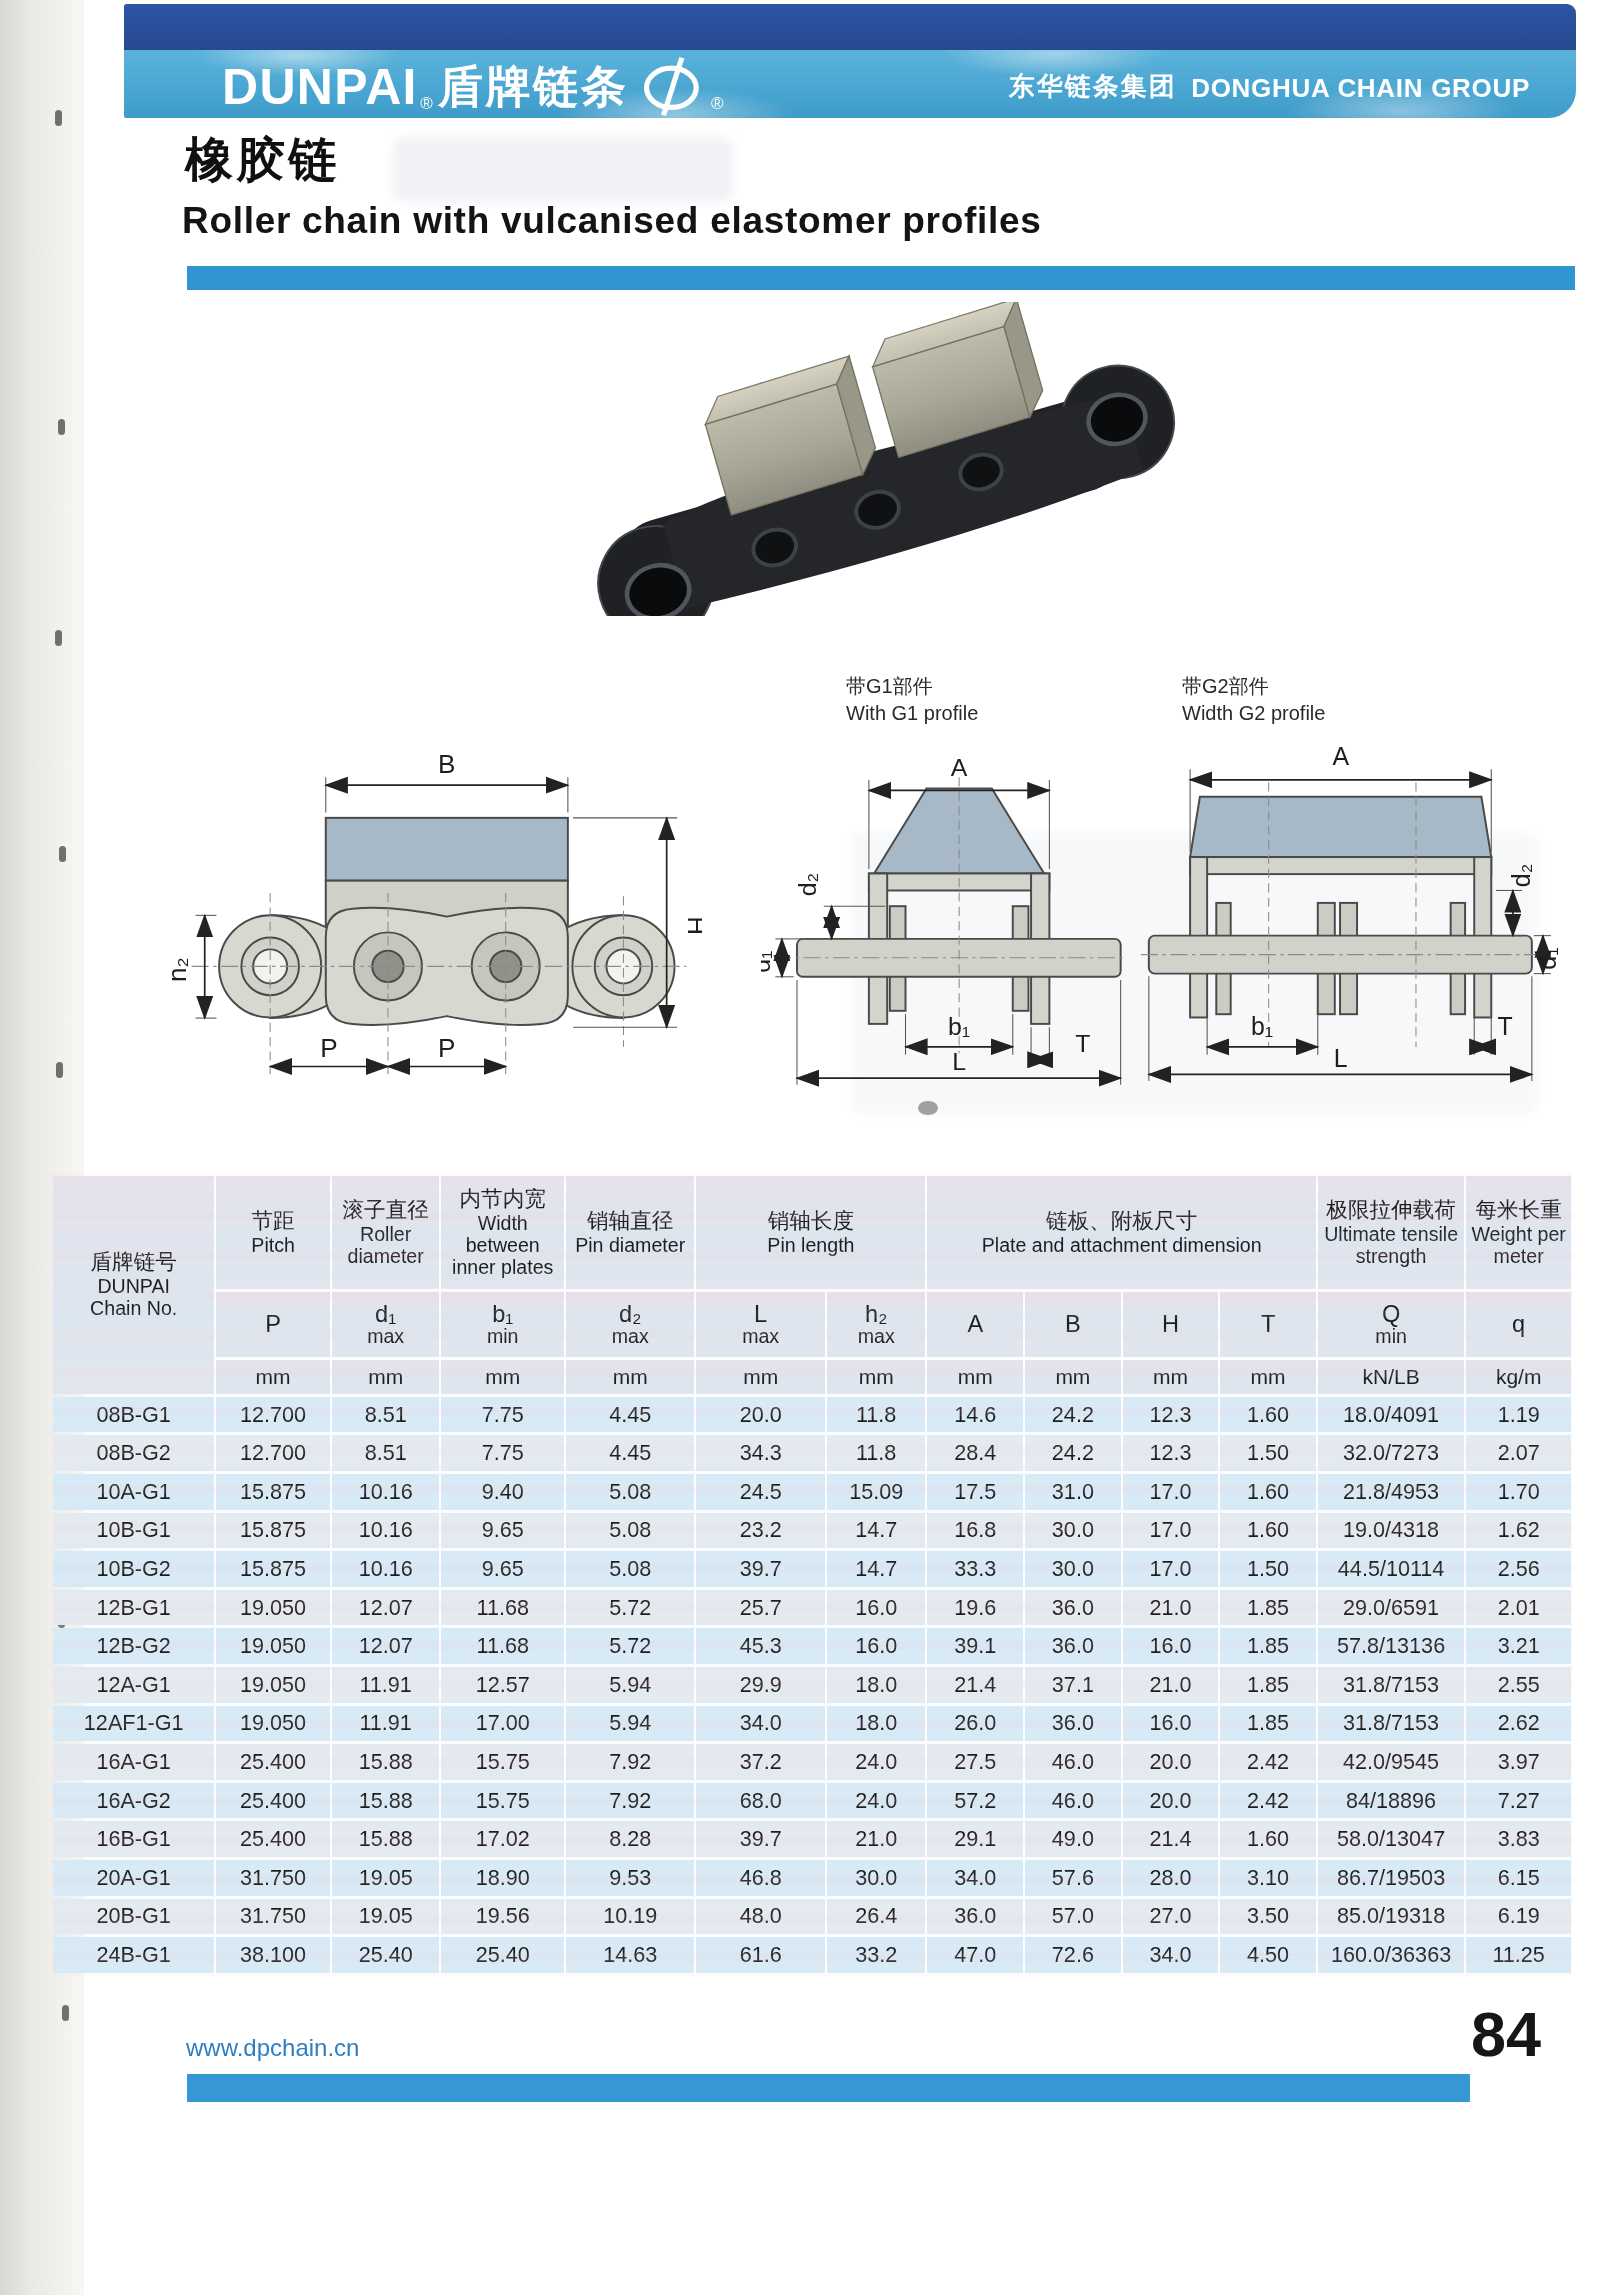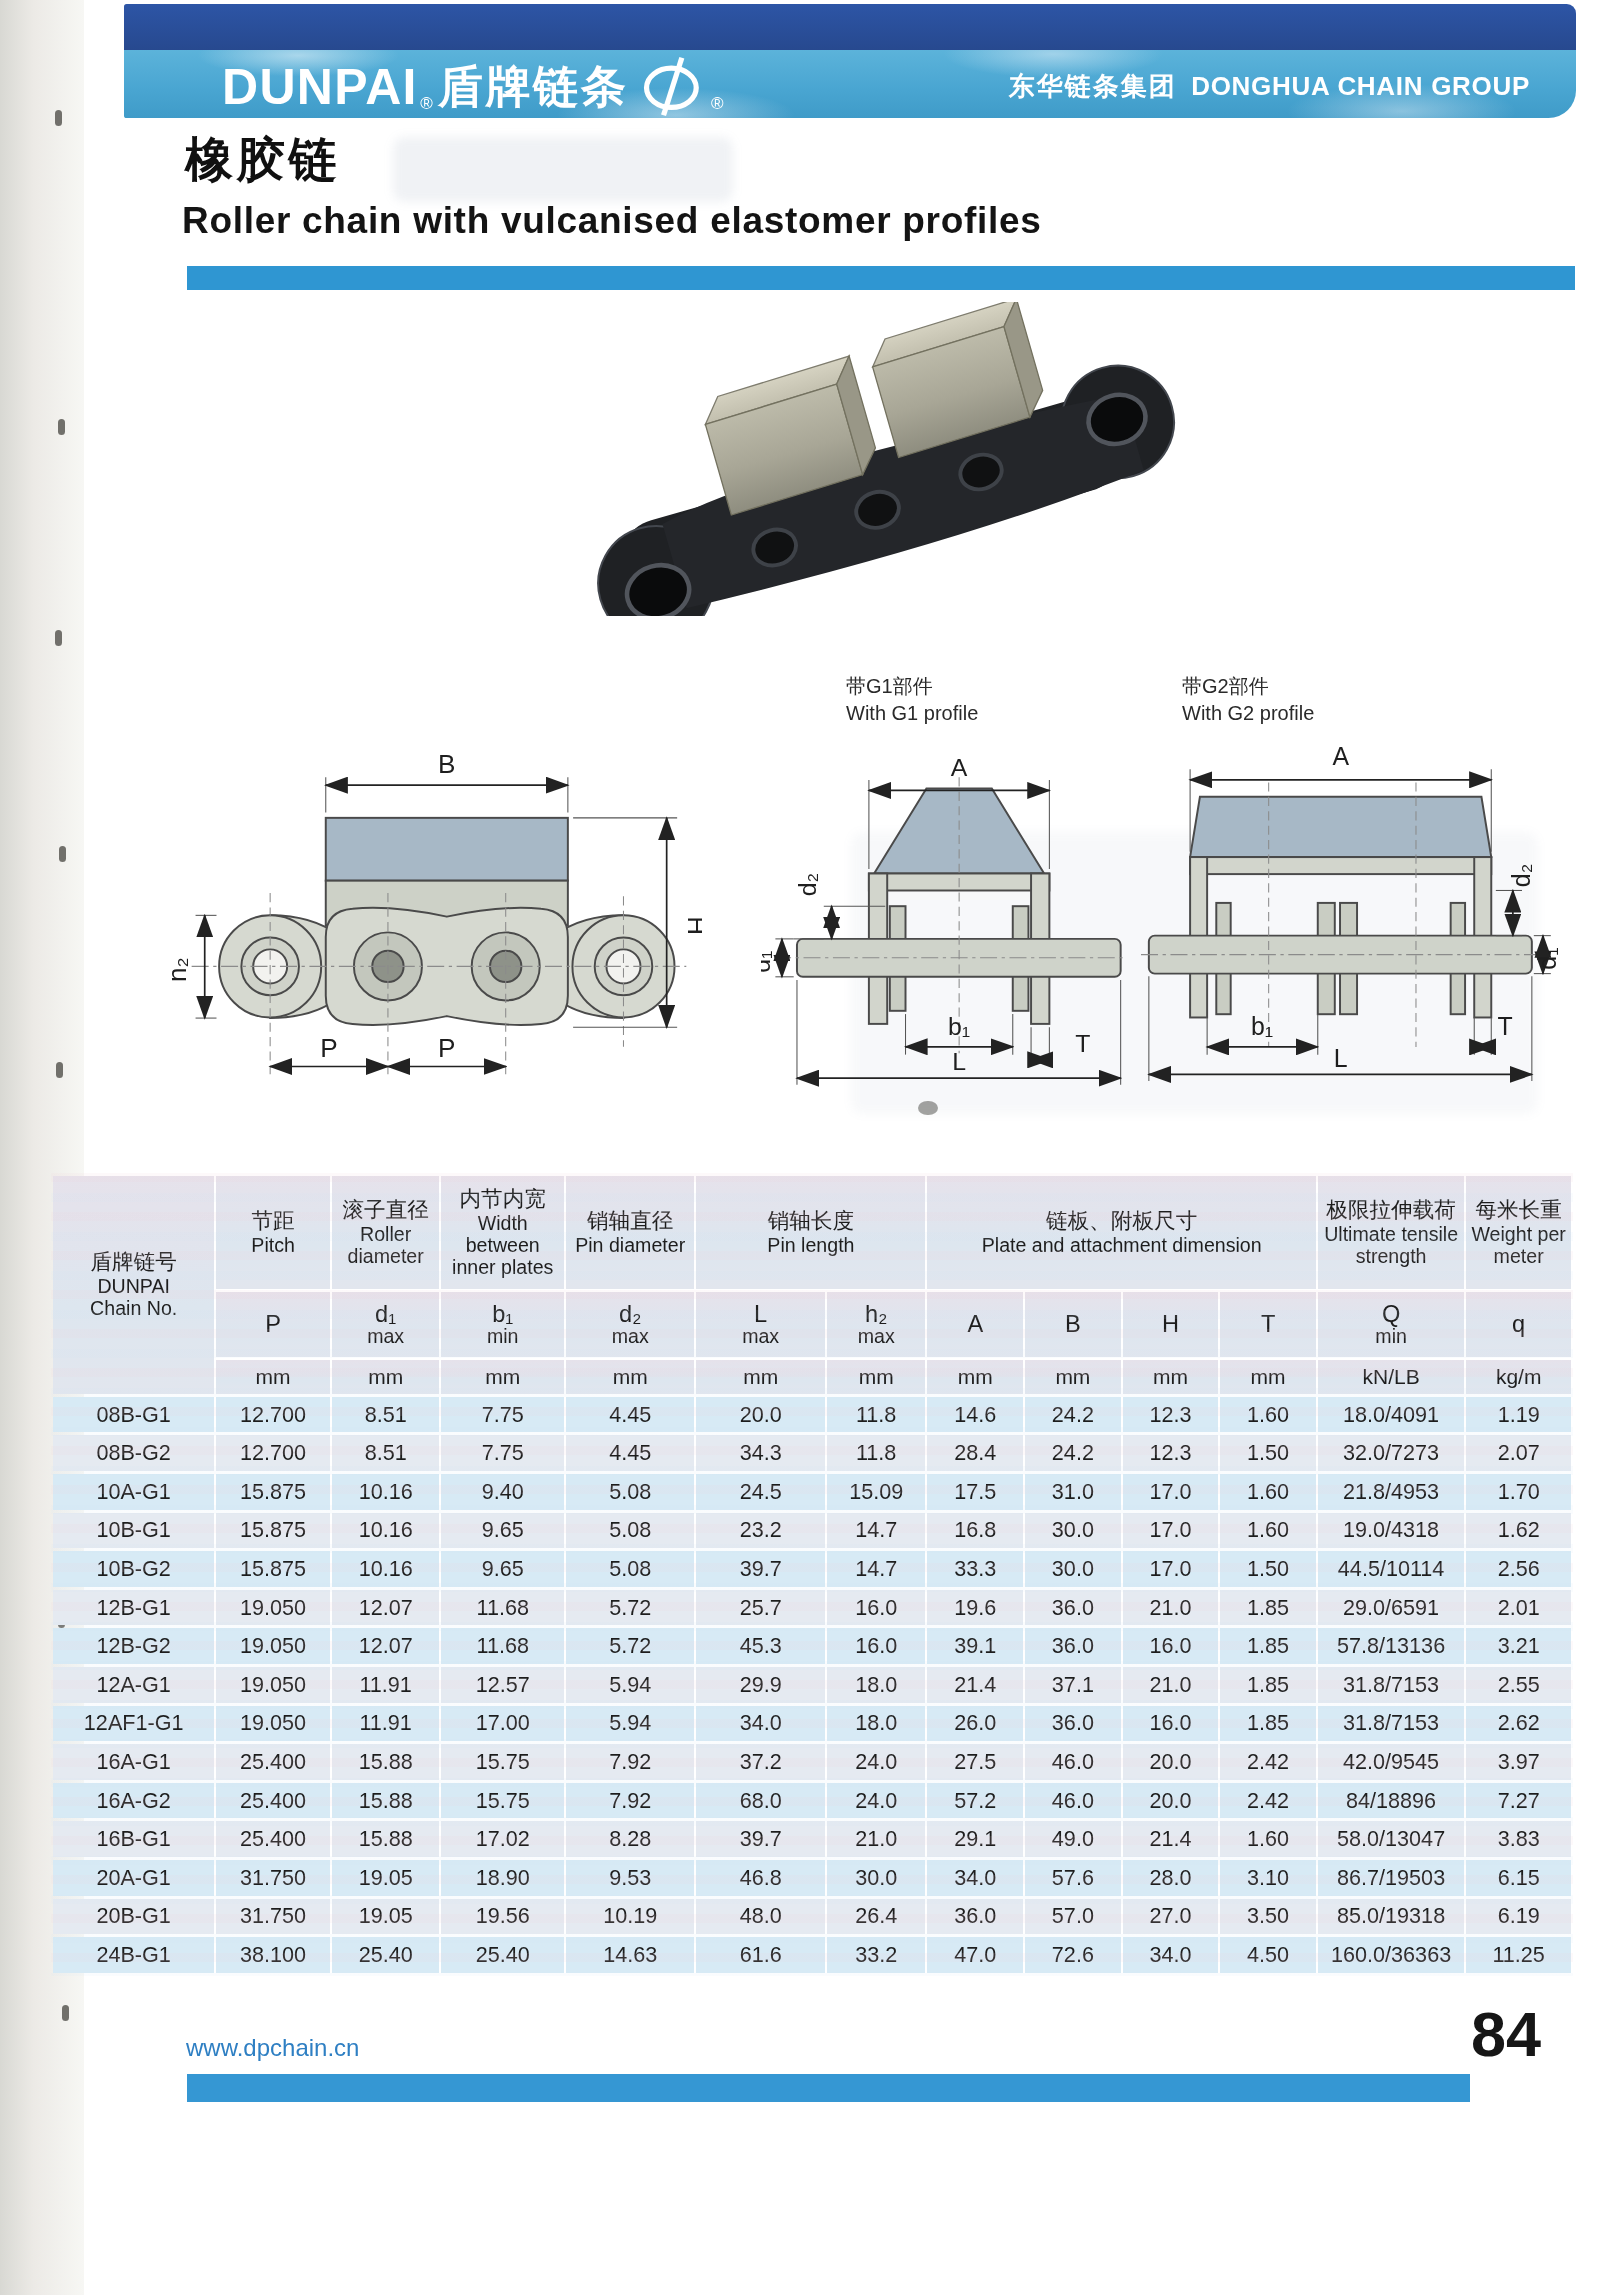--- a/index.html
+++ b/index.html
@@ -21,21 +21,21 @@
       radial-gradient(ellipse 170px 39px at 38% 96%, rgba(225,240,248,.5), rgba(255,255,255,0) 70%),
       radial-gradient(ellipse 157px 34px at 64% 6%, rgba(230,242,250,.5), rgba(255,255,255,0) 70%),
       radial-gradient(ellipse 164px 39px at 88% 90%, rgba(228,240,248,.45), rgba(255,255,255,0) 70%),
       linear-gradient(180deg,#5cb3da 0%,#4aa6d2 55%,#3f9bc8 100%);
   }
   .brand{position:absolute;left:98px;top:5.2px;display:flex;align-items:center;color:#fff;}
   .brand-en{font-size:50px;font-weight:800;letter-spacing:1.3px;}
   .reg{font-size:17px;align-self:flex-end;margin:0 5.2px 3.9px 2.6px;font-weight:400;}
   .brand-cn{font-size:45px;font-weight:800;letter-spacing:2.6px;}
   .dp-mark{margin-left:11.8px;}
-  .group-name{position:absolute;right:46px;top:19.6px;color:#fff;display:flex;gap:14.4px;align-items:center;}
+  .group-name{position:absolute;right:46px;top:19.6px;color:#fff;display:flex;gap:14.4px;align-items:flex-end;}
   .group-cn{font-size:26px;font-weight:700;letter-spacing:2px;}
   .group-en{font-size:26px;font-weight:700;letter-spacing:0.7px;}
   
   .title-cn{position:absolute;left:185px;top:128px;font-size:48px;font-weight:700;color:#101010;margin:0;letter-spacing:3.9px;}
   .title-en{position:absolute;left:182px;top:200px;font-size:37px;font-weight:800;color:#141414;margin:0;letter-spacing:0.7px;}
   .title-bar{position:absolute;left:187px;top:266px;width:1388px;height:24px;background:#2f96d2;}
   .ghost{position:absolute;background:rgba(110,130,160,.10);filter:blur(4.6px);border-radius:11.8px;}
   .ghost-title{left:393px;top:137px;width:340px;height:65px;}
   .ghost-table{left:851px;top:832px;width:687px;height:282px;opacity:.5;}
   .smudge{position:absolute;left:918px;top:1101px;width:19.6px;height:14.4px;border-radius:50%;
@@ -148,21 +148,21 @@
       <polygon points="735,104 765,68 765,214 735,248" fill="#999787" stroke="#73715f" stroke-width="2"></polygon>
     </g>
   </svg>
 
   <div class="diag-label lbl-g1">
     <span class="cn">带G1部件</span>
     <span class="en">With G1 profile</span>
   </div>
   <div class="diag-label lbl-g2">
     <span class="cn">带G2部件</span>
-    <span class="en">With G2 profile</span>
+    <span class="en">Width G2 profile</span>
   </div>
 
   <svg class="abs" style="left:172px;top:739px" width="530" height="354" viewBox="0 0 810 540">
     <defs>
       <marker id="ar1" markerWidth="14" markerHeight="10" refX="13" refY="5" orient="auto-start-reverse">
         <path d="M0,0 L14,5 L0,10 z" fill="#222"></path>
       </marker>
     </defs>
     <g stroke="#4a4a4a" stroke-width="3" fill="#d6d9d0">
 

